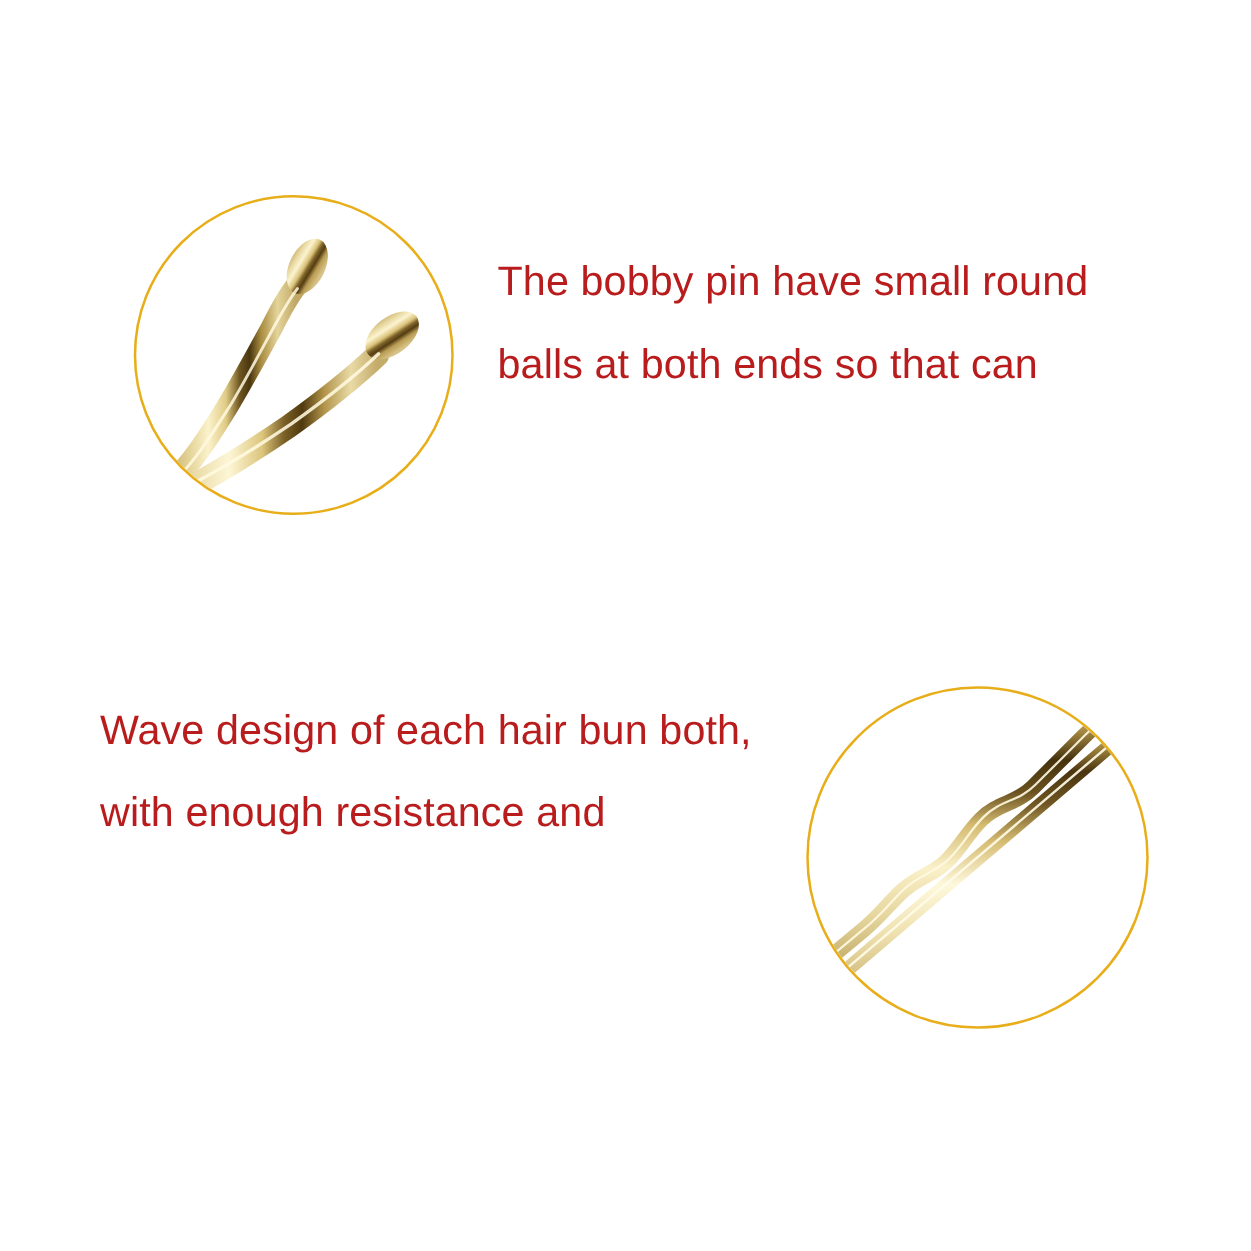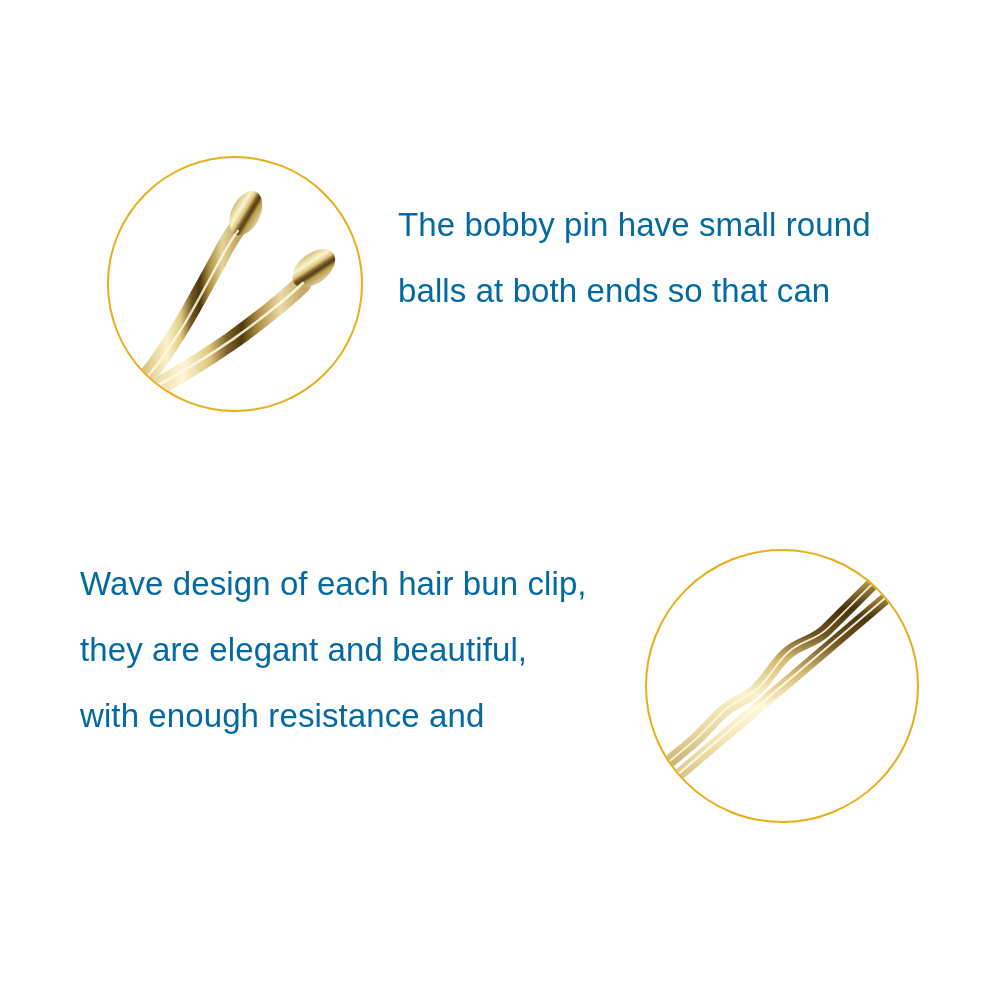--- a/index.html
+++ b/index.html
@@ -40,21 +40,21 @@
   }
   .photo-circle svg {
     display: block;
     width: 100%;
     height: 100%;
   }
 
   
   .feature-text {
     position: absolute;
-    color: #0369a1;
+    color: #b91c1c;
     font-size: 33px;
     line-height: 66px;
     letter-spacing: 0.1px;
     white-space: nowrap;
   }
   #text-top {
     left: 398px;
     top: 192px;
   }
   #text-bottom {
@@ -134,22 +134,21 @@
       </g>
     </svg>
   </div>
 
   <div class="feature-text" id="text-top">
     <span class="feature-line">The bobby pin have small round</span>
     <span class="feature-line">balls at both ends so that can</span>
   </div>
 
   <div class="feature-text" id="text-bottom">
-    <span class="feature-line">Wave design of each hair bun clip,</span>
-    <span class="feature-line">they are elegant and beautiful,</span>
+    <span class="feature-line">Wave design of each hair bun both,</span>
     <span class="feature-line">with enough resistance and</span>
   </div>
 
   <div class="photo-circle" id="circle-bottom">
     <svg viewBox="0 0 274 274" preserveAspectRatio="xMidYMid slice">
       <defs>
         <linearGradient id="waveGrad" x1="0" y1="1" x2="0" y2="0">
           <stop offset="0.00" stop-color="#C0A864"></stop>
           <stop offset="0.20" stop-color="#E6D69E"></stop>
           <stop offset="0.38" stop-color="#FAF1C9"></stop>

